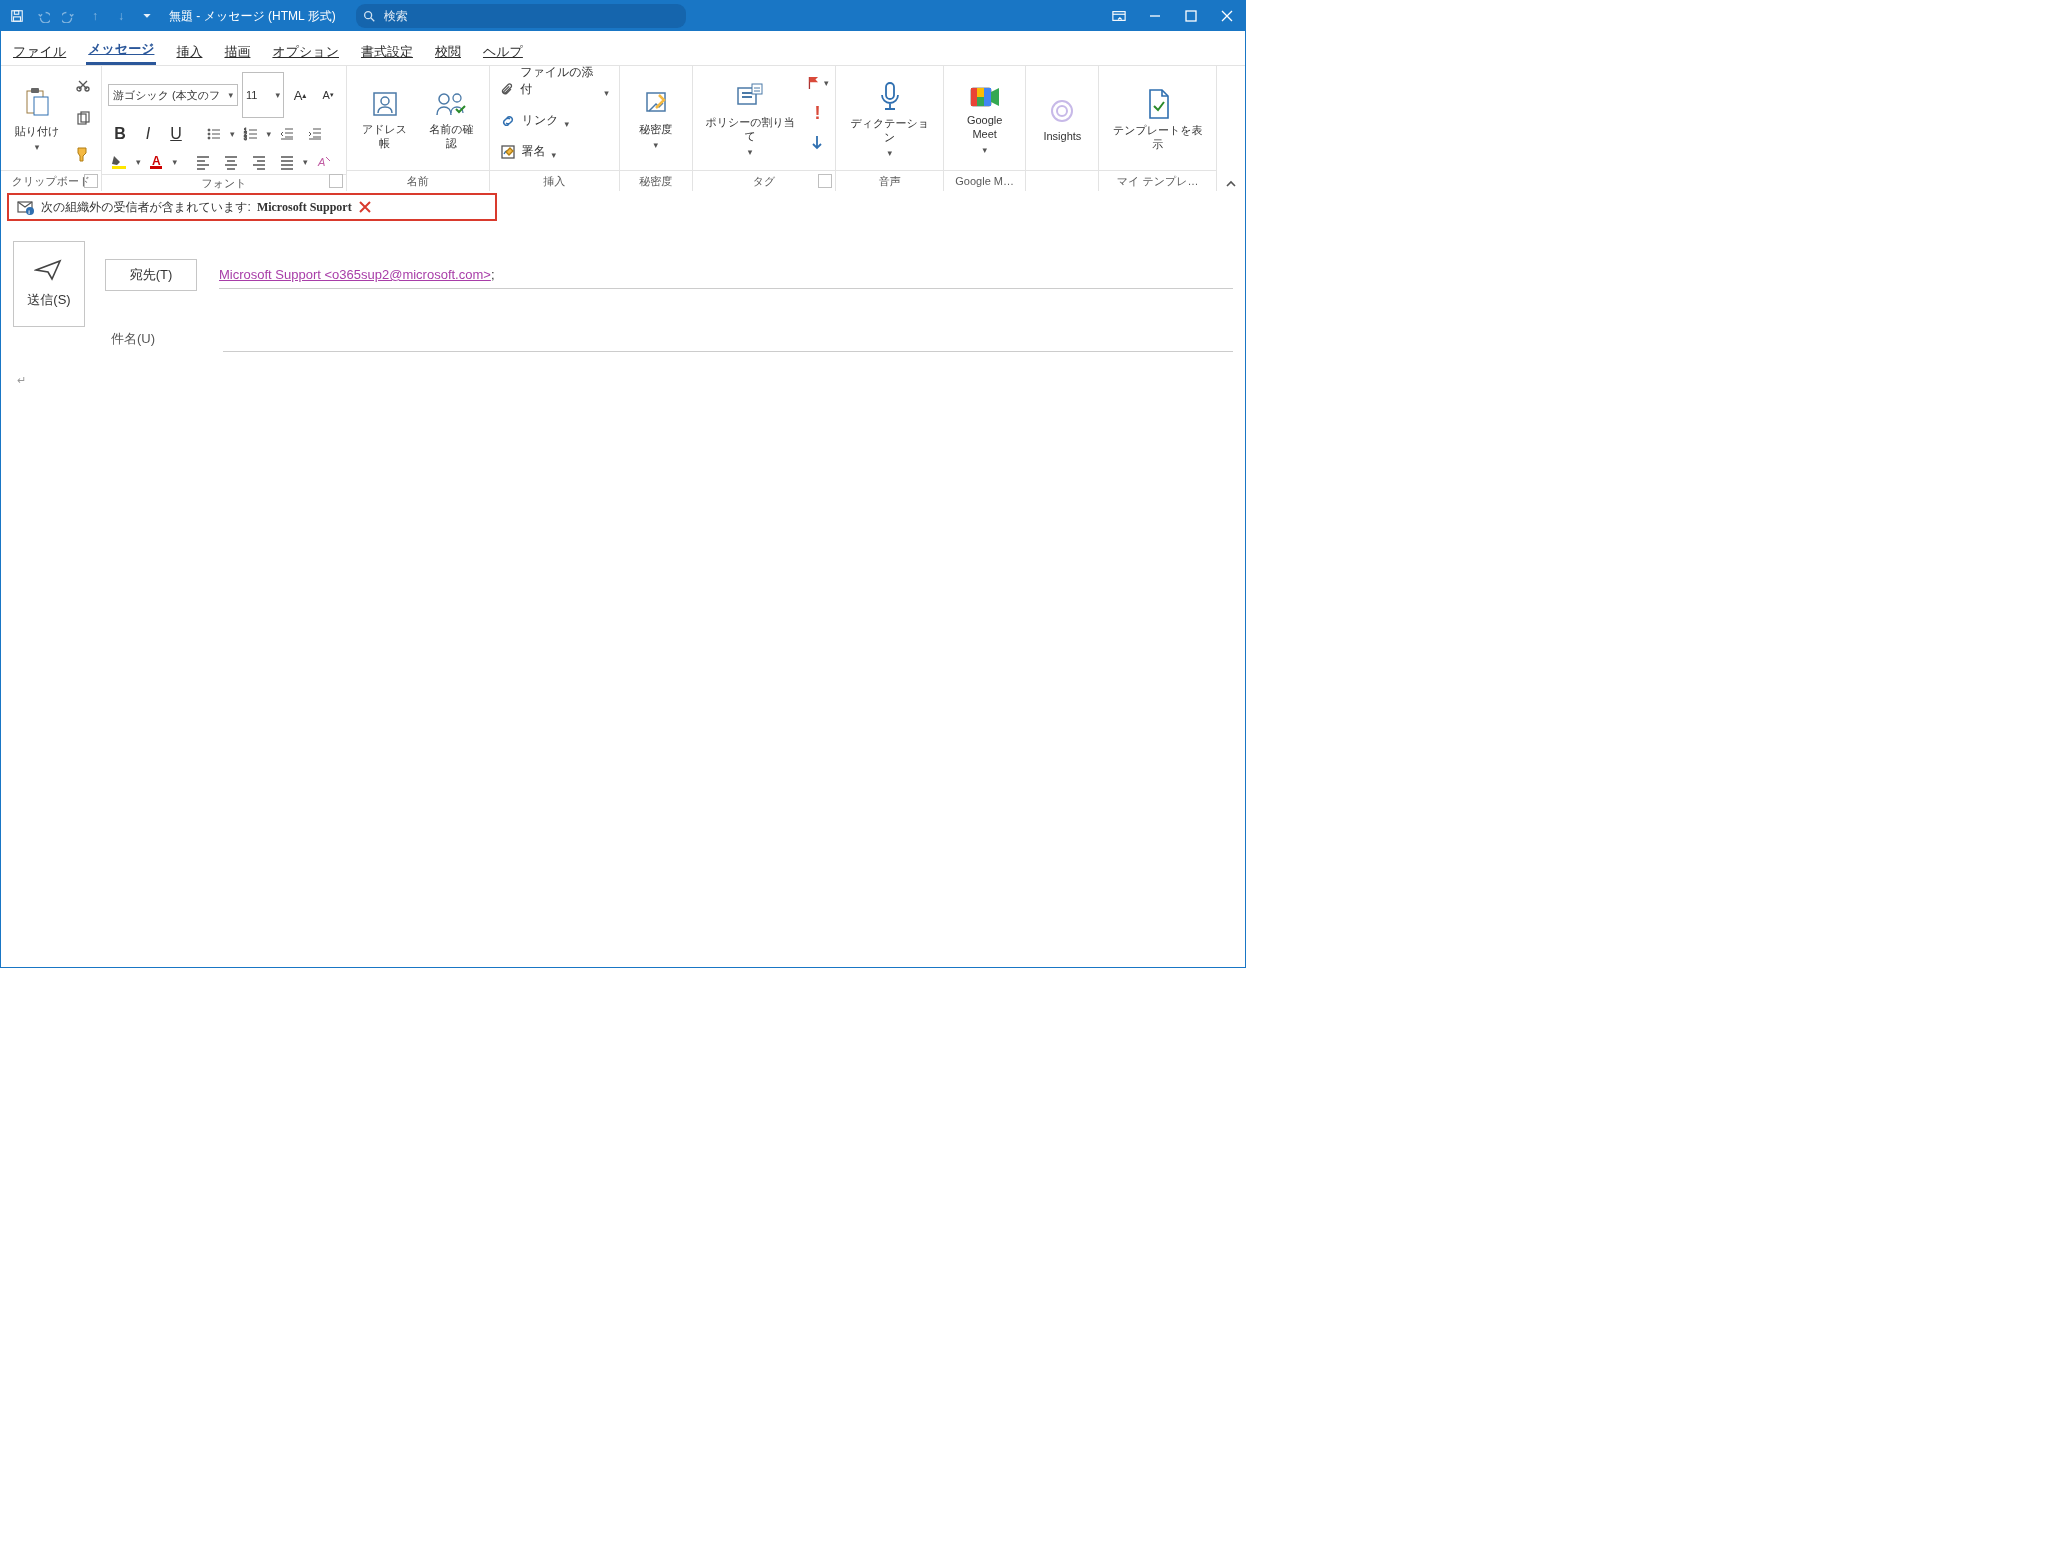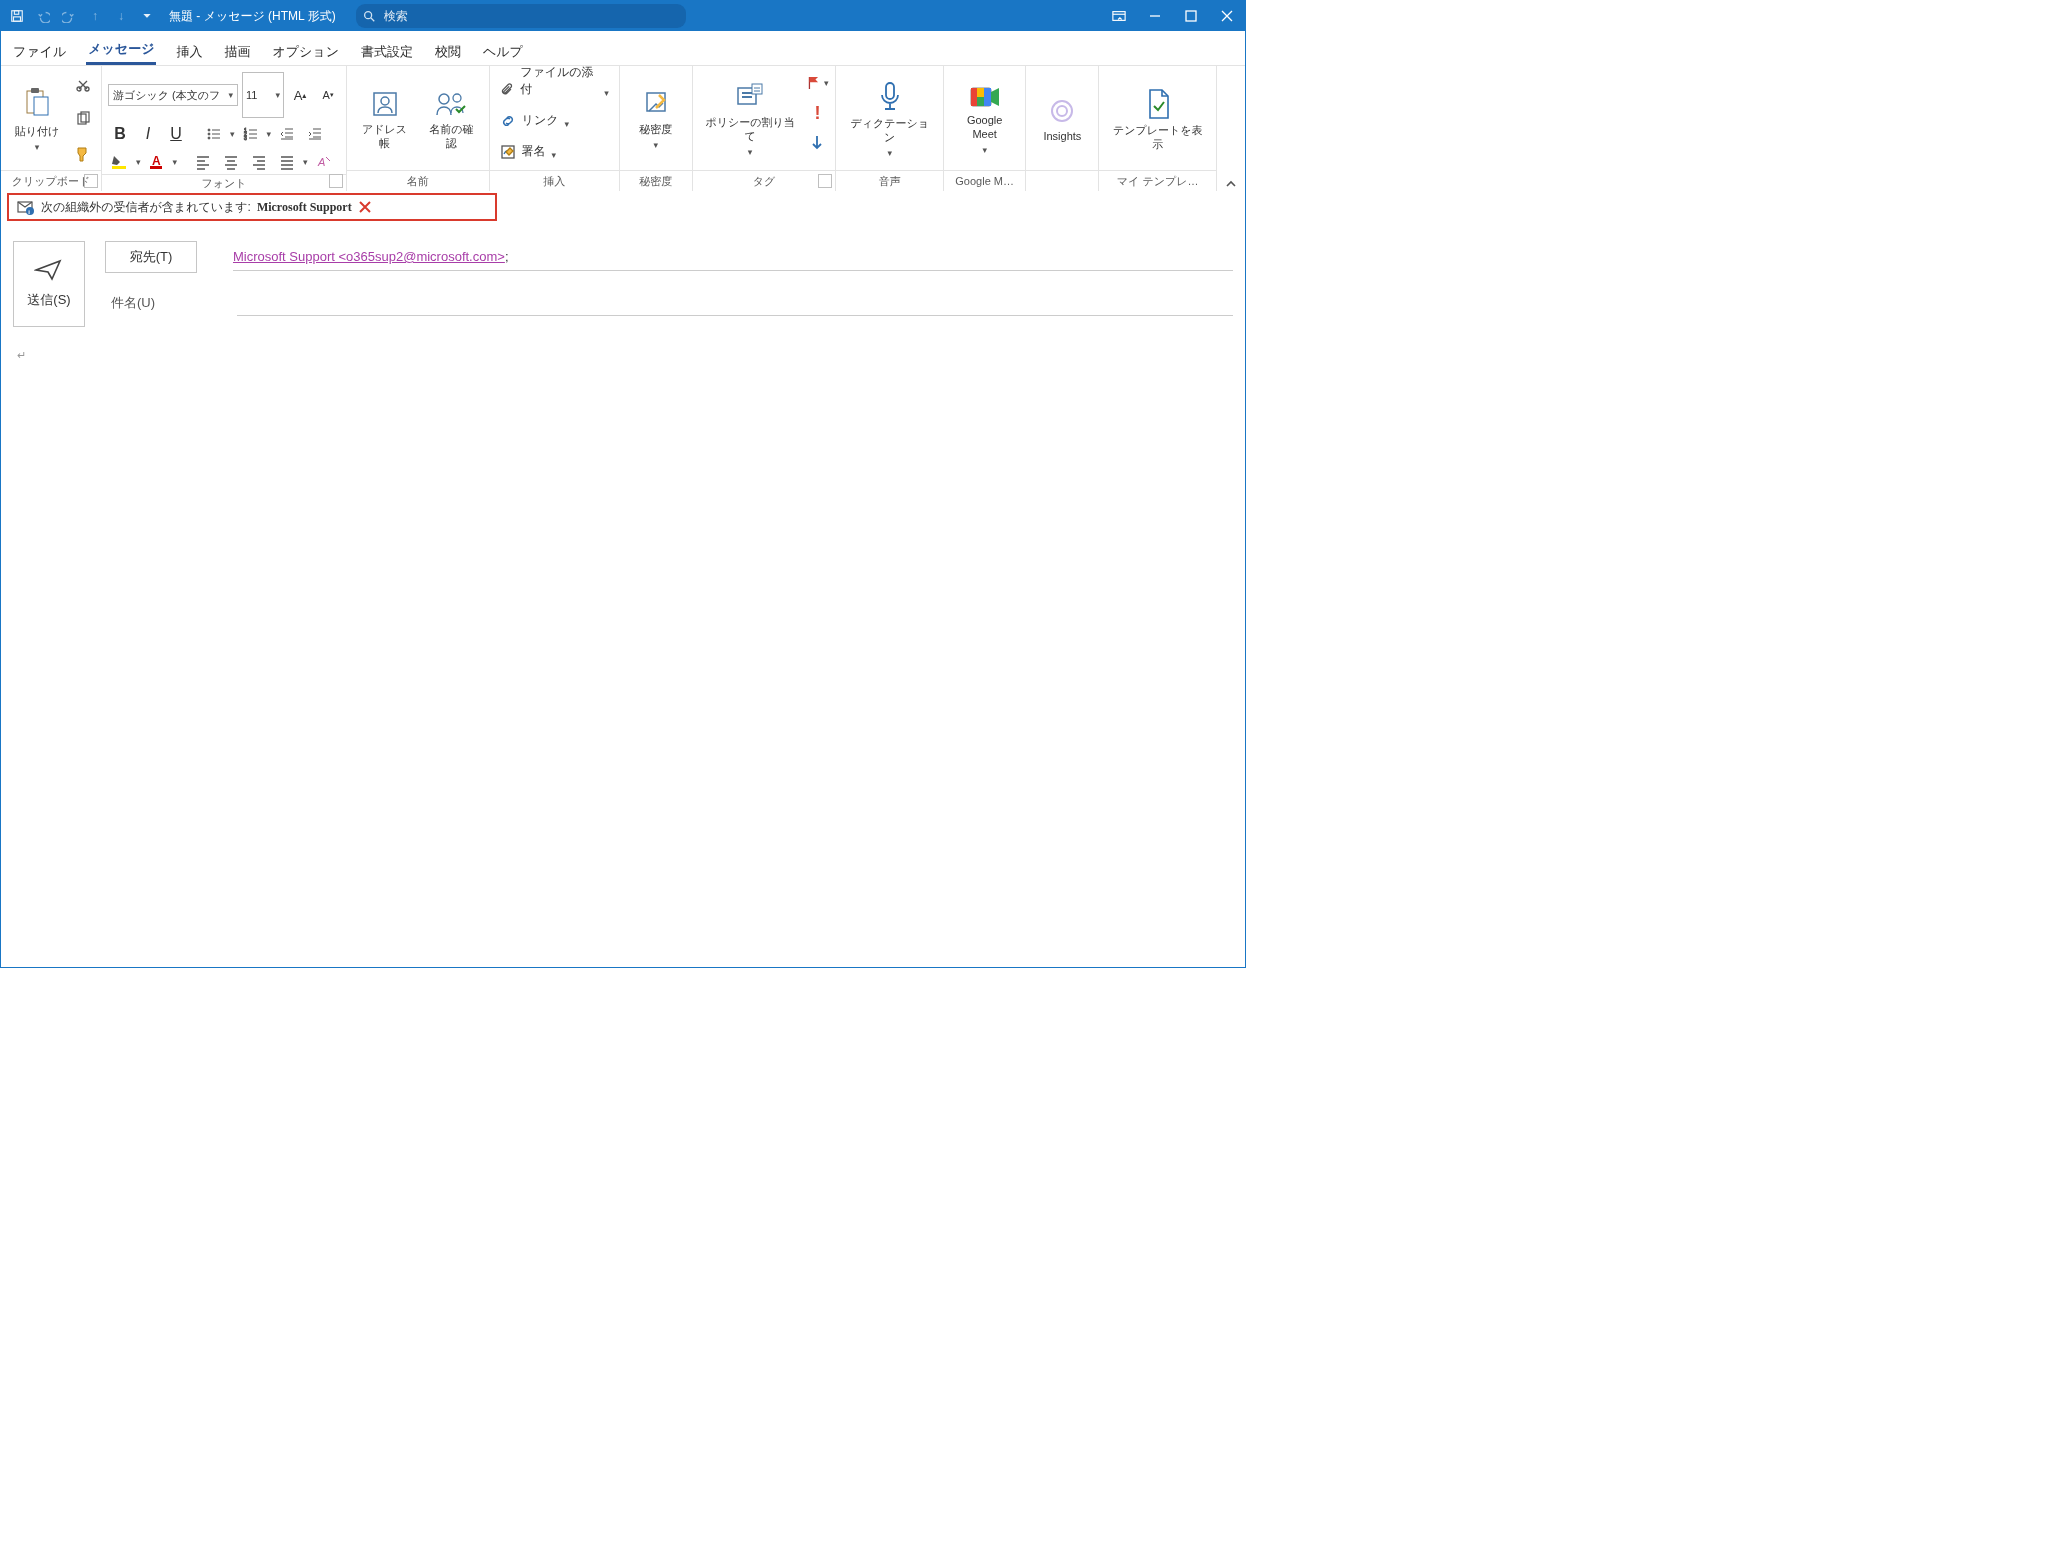--- a/index.html
+++ b/index.html
@@ -24,21 +24,21 @@
   .searchwrap{flex:0 0 330px;margin-left:20px;height:24px;background:#1565ad;display:flex;align-items:center;border-radius:9px;}
   .searchwrap .ico{margin:0 6px;}
   .searchwrap input{background:transparent;border:0;outline:0;color:#dfe9f3;font-size:12px;width:100%;}
   .searchwrap input::placeholder{color:#dfe9f3;}
   .spacer{flex:1;}
   .winctrls{display:flex;align-items:center;}
   .winctrls .wc{width:36px;height:30px;display:flex;align-items:center;justify-content:center;}
 
   
   .tabs{height:34px;display:flex;align-items:flex-end;padding:0 10px;gap:18px;font-size:13px;border-bottom:1px solid var(--group-sep);}
-  .tab{padding:6px 2px 4px;color:var(--heading);cursor:pointer;}
+  .tab{padding:6px 2px 4px;color:var(--heading);cursor:pointer;text-decoration:underline;}
   .tab.active{color:var(--tab-active);font-weight:600;border-bottom:3px solid var(--tab-active);}
 
   
   .ribbon{display:flex;height:125px;}
   .group{border-right:1px solid var(--group-sep);display:flex;flex-direction:column;}
   .group-body{flex:1;display:flex;align-items:stretch;padding:3px 6px 0;gap:4px;}
   .group-label{height:20px;font-size:11px;text-align:center;color:var(--muted);border-top:1px solid var(--group-sep);display:flex;align-items:center;justify-content:center;position:relative;}
   .launcher{position:absolute;right:3px;bottom:3px;width:12px;height:12px;border:1px solid #bfbfbf;}
   .vbtn{display:flex;flex-direction:column;align-items:center;justify-content:center;gap:4px;padding:4px 6px;font-size:11px;color:#333;min-width:48px;}
   .vbtn .lbl{text-align:center;line-height:1.2;}
@@ -55,21 +55,21 @@
   .ribbon-collapse{width:30px;display:flex;align-items:flex-end;justify-content:center;border-left:1px solid var(--group-sep);}
 
   
   .mailtip{margin:2px 6px 0 6px;border:2px solid #d93a2d;padding:3px 8px;display:flex;align-items:center;gap:6px;font-size:12px;width:490px;box-sizing:border-box;height:28px;}
 
   
   .compose{display:flex;margin:20px 12px 0 12px;gap:22px;}
   .sendcol{width:70px;}
   .sendbtn{width:70px;height:84px;border:1px solid #c6c6c6;display:flex;flex-direction:column;align-items:center;justify-content:center;gap:10px;font-size:13px;background:#fff;}
   .fieldcol{flex:1;display:flex;flex-direction:column;gap:16px;}
-  .fieldrow{display:flex;align-items:center;gap:36px;}
+  .fieldrow{display:flex;align-items:center;gap:22px;margin-top:18px;}
   .fieldbtn{width:90px;height:30px;border:1px solid #c6c6c6;background:#fff;font-size:13px;display:flex;align-items:center;justify-content:center;}
   .fieldlabel{width:90px;font-size:13px;color:#555;text-align:left;padding-left:6px;}
   .fieldvalue{flex:1;border-bottom:1px solid #ccc;height:26px;display:flex;align-items:center;font-size:13px;}
   .recip{color:#a83da8;text-decoration:underline;}
 
   .bodyarea{margin:20px 16px;font-size:13px;color:#777;}
 
   svg{display:block;}
 </style>
 </head>

